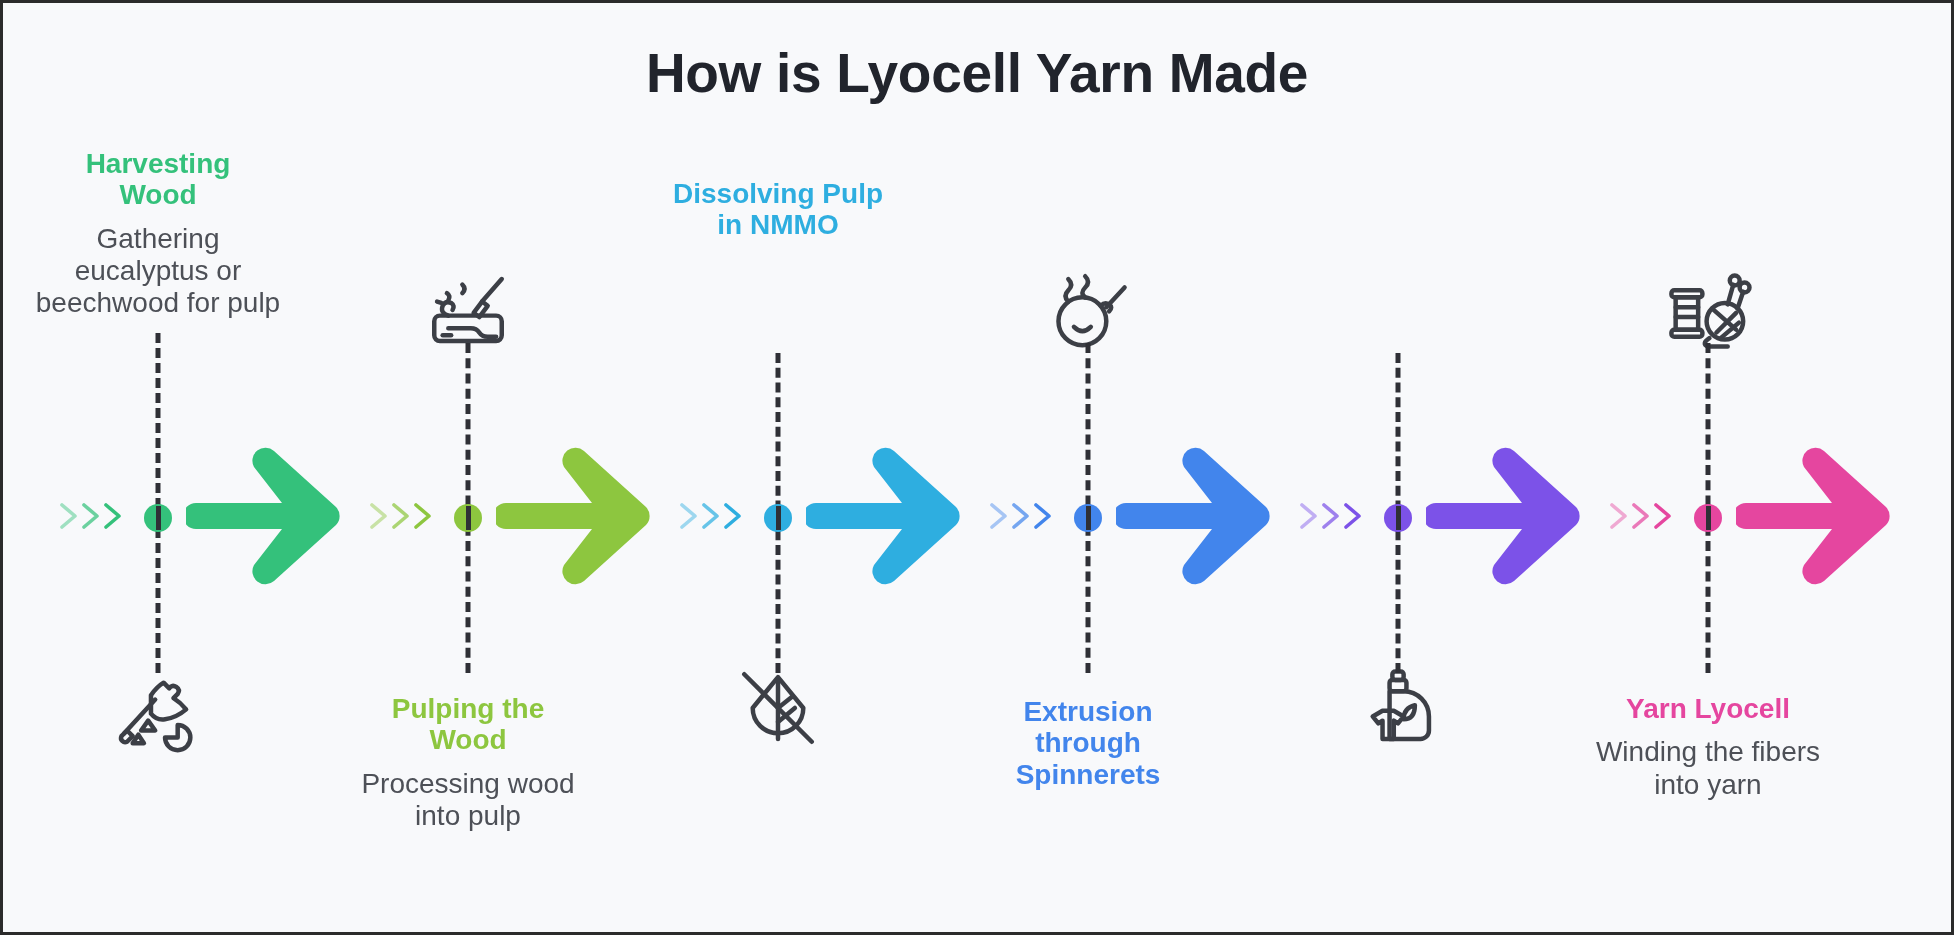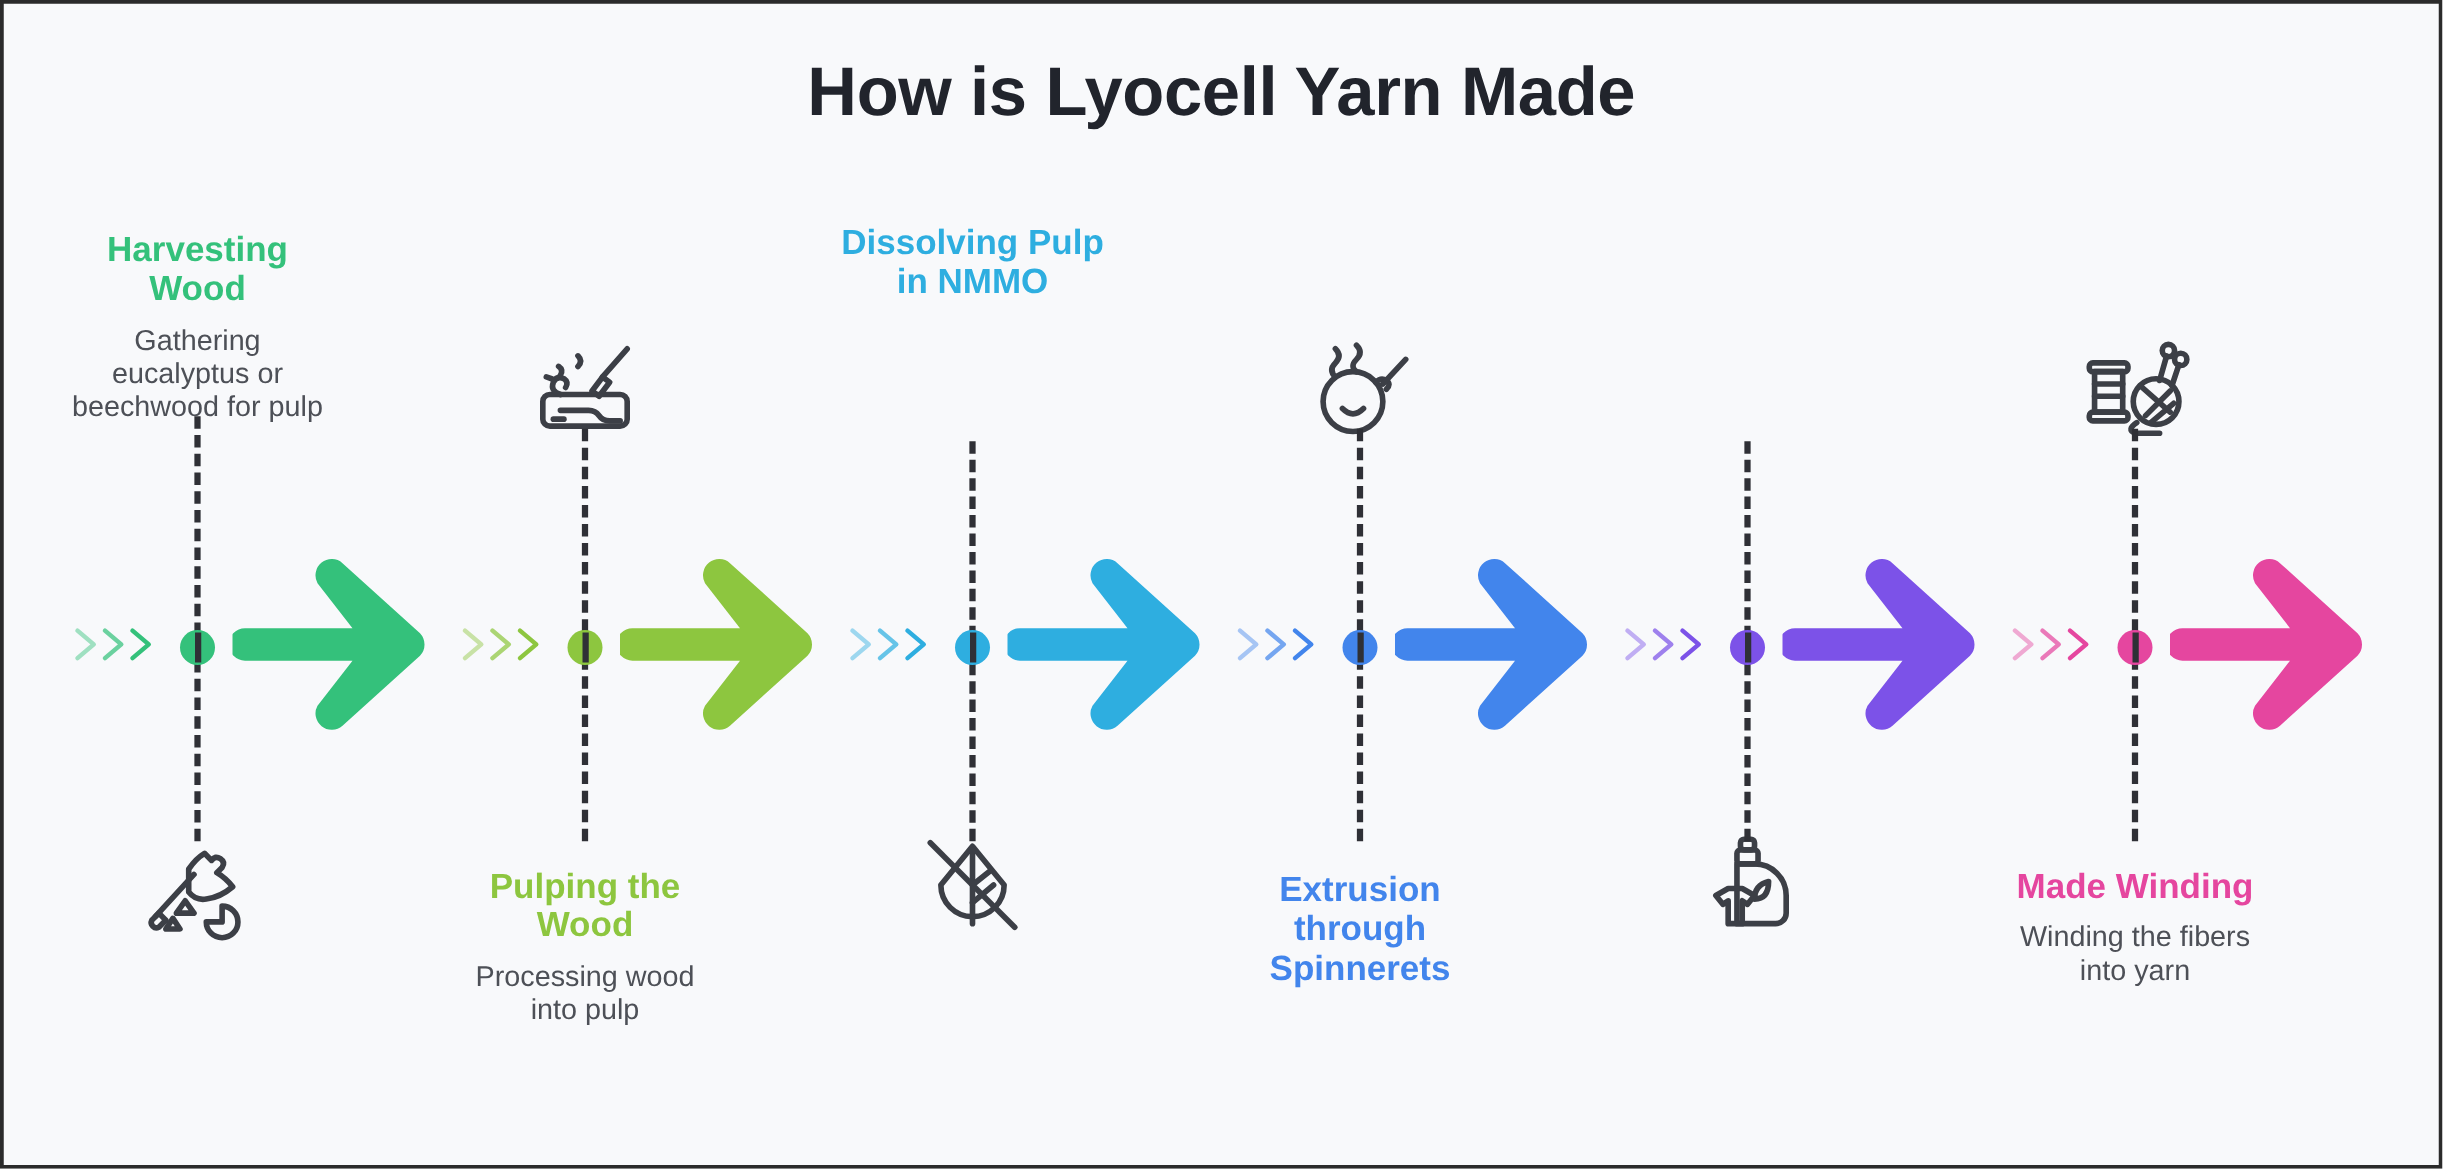--- a/index.html
+++ b/index.html
@@ -107,21 +107,21 @@
   .step.up   .txtblock { top: 178px; }
   .step.down .txtblock { top: 690px; }
 
   .step-title {
     font-size: 28px;
     font-weight: bold;
     line-height: 1.12;
     margin: 0 0 12px 0;
   }
   .step-desc {
-    font-size: 23px;
+    font-size: 28px;
     line-height: 1.15;
     color: #4d5057;
     margin: 0;
   }
 
   
   .icon-wrap {
     position: absolute;
     left: 50%;
     transform: translateX(-50%);
@@ -154,21 +154,21 @@
         <div class="icon-wrap" style="top: 660px; display: block;">
           <svg viewBox="0 0 64 64">
             <path fill="none" stroke="#3c3f46" stroke-width="3.2" stroke-linecap="round" stroke-linejoin="round" d="M8 50 L30 26"></path>
             <path fill="none" stroke="#3c3f46" stroke-width="3.2" stroke-linecap="round" stroke-linejoin="round" d="M27 23 q4 -6 9 -9 l4 4 q2 -3 5 -1 q3 2 1 5 l-3 3 q5 3 9 8 q-7 6 -15 7 q-6 1 -10 -4 z"></path>
             <path fill="none" stroke="#3c3f46" stroke-width="3.2" stroke-linecap="round" stroke-linejoin="round" d="M10 48 l-4 4 a3 3 0 0 0 4 4 l4 -4 z"></path>
             <path fill="none" stroke="#3c3f46" stroke-width="3.2" stroke-linecap="round" stroke-linejoin="round" d="M20 48 l5 -7 l5 7 z"></path>
             <path fill="none" stroke="#3c3f46" stroke-width="3.2" stroke-linecap="round" stroke-linejoin="round" d="M14 57 l4 -6 l4 6 z"></path>
             <path fill="none" stroke="#3c3f46" stroke-width="3.2" stroke-linecap="round" stroke-linejoin="round" d="M46 44 a9 9 0 1 1 -9 9 h9 z"></path>
           </svg>
         </div>
-        <div class="txtblock" style="top: 145px; margin-top: 36px;">
+        <div class="txtblock" style="top: 145px;">
           <div class="step-title" style="color: rgb(52, 193, 123);">Harvesting<br>Wood</div>
           <div class="step-desc" style="color: rgb(77, 80, 87);">Gathering<br>eucalyptus or<br>beechwood for pulp</div>
         </div>
       </div>
       <div class="step down" style="left: 310px;">
         <div class="dashline" style="border-left-color: rgb(47, 48, 54); top: 340px; height: 330px;"></div>
         <div class="chevrons"><svg width="90" height="46" viewBox="0 0 90 46">
             <path d="M6 12 L19 23 L6 34" fill="none" stroke="#8dc63f" stroke-opacity="0.45" stroke-width="3.6" stroke-linecap="round" stroke-linejoin="round"></path>
             <path d="M28 12 L41 23 L28 34" fill="none" stroke="#8dc63f" stroke-opacity="0.72" stroke-width="3.6" stroke-linecap="round" stroke-linejoin="round"></path>
             <path d="M50 12 L63 23 L50 34" fill="none" stroke="#8dc63f" stroke-opacity="1" stroke-width="3.6" stroke-linecap="round" stroke-linejoin="round"></path>
@@ -285,19 +285,19 @@
             <circle fill="none" stroke="#3c3f46" stroke-width="3.2" stroke-linecap="round" stroke-linejoin="round" cx="44" cy="40" r="13"></circle>
             <path fill="none" stroke="#3c3f46" stroke-width="3.2" stroke-linecap="round" stroke-linejoin="round" d="M35 31 L52 46 M38 48 L52 34 M41 52 L54 41"></path>
             <path fill="none" stroke="#3c3f46" stroke-width="3.2" stroke-linecap="round" stroke-linejoin="round" d="M46 28 L50 14"></path>
             <circle fill="none" stroke="#3c3f46" stroke-width="3.2" stroke-linecap="round" stroke-linejoin="round" cx="51" cy="11" r="3.5"></circle>
             <path fill="none" stroke="#3c3f46" stroke-width="3.2" stroke-linecap="round" stroke-linejoin="round" d="M53 31 L57 19"></path>
             <circle fill="none" stroke="#3c3f46" stroke-width="3.2" stroke-linecap="round" stroke-linejoin="round" cx="58" cy="16" r="3.5"></circle>
             <path fill="none" stroke="#3c3f46" stroke-width="3.2" stroke-linecap="round" stroke-linejoin="round" d="M33 52 q-6 4 -1 6 h14"></path>
           </svg>
         </div>
         <div class="txtblock" style="top: 690px;">
-          <div class="step-title" style="color: rgb(229, 70, 159);">Made Winding</div>
+          <div class="step-title" style="color: rgb(229, 70, 159);">Yarn Lyocell</div>
           <div class="step-desc" style="color: rgb(77, 80, 87);">Winding the fibers<br>into yarn</div>
         </div>
       </div>
     </div>
 
 </div>
 
 </body></html>

